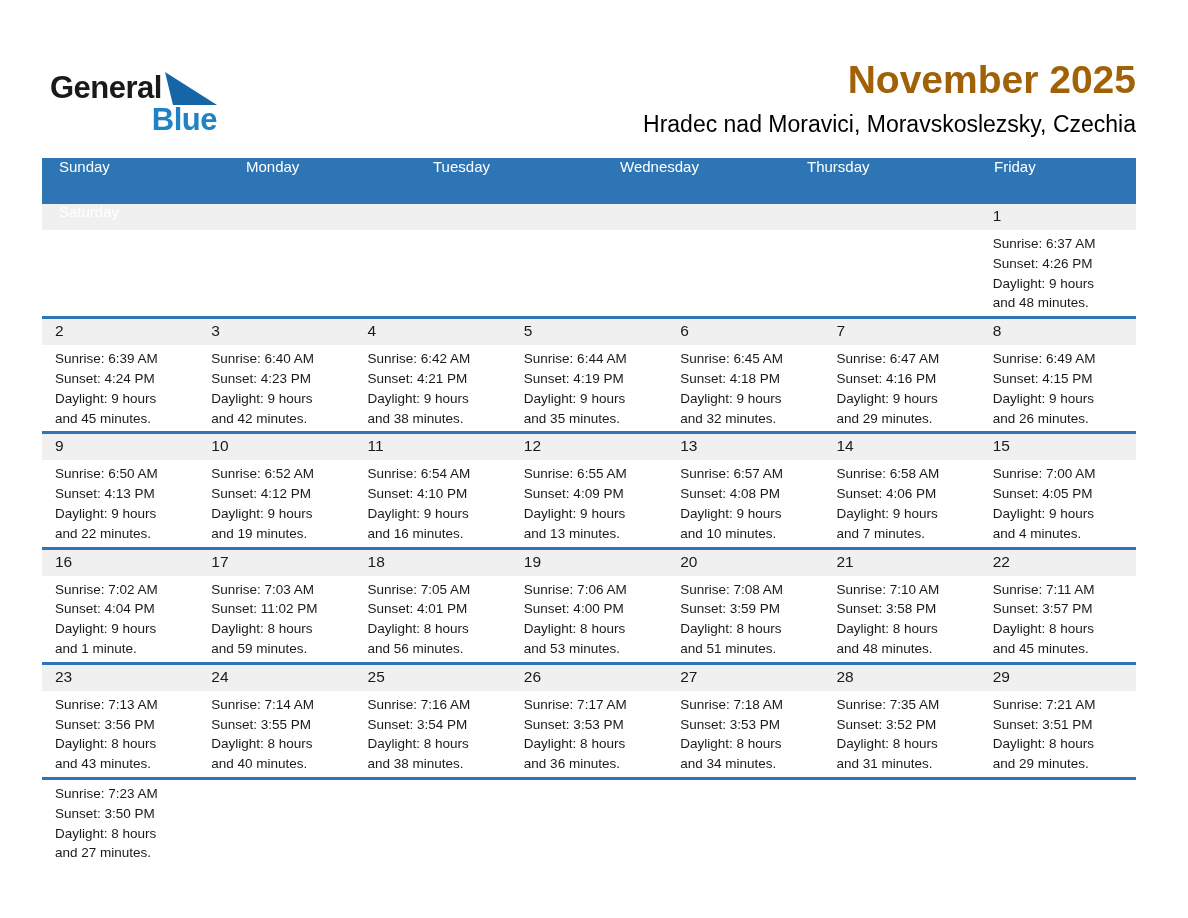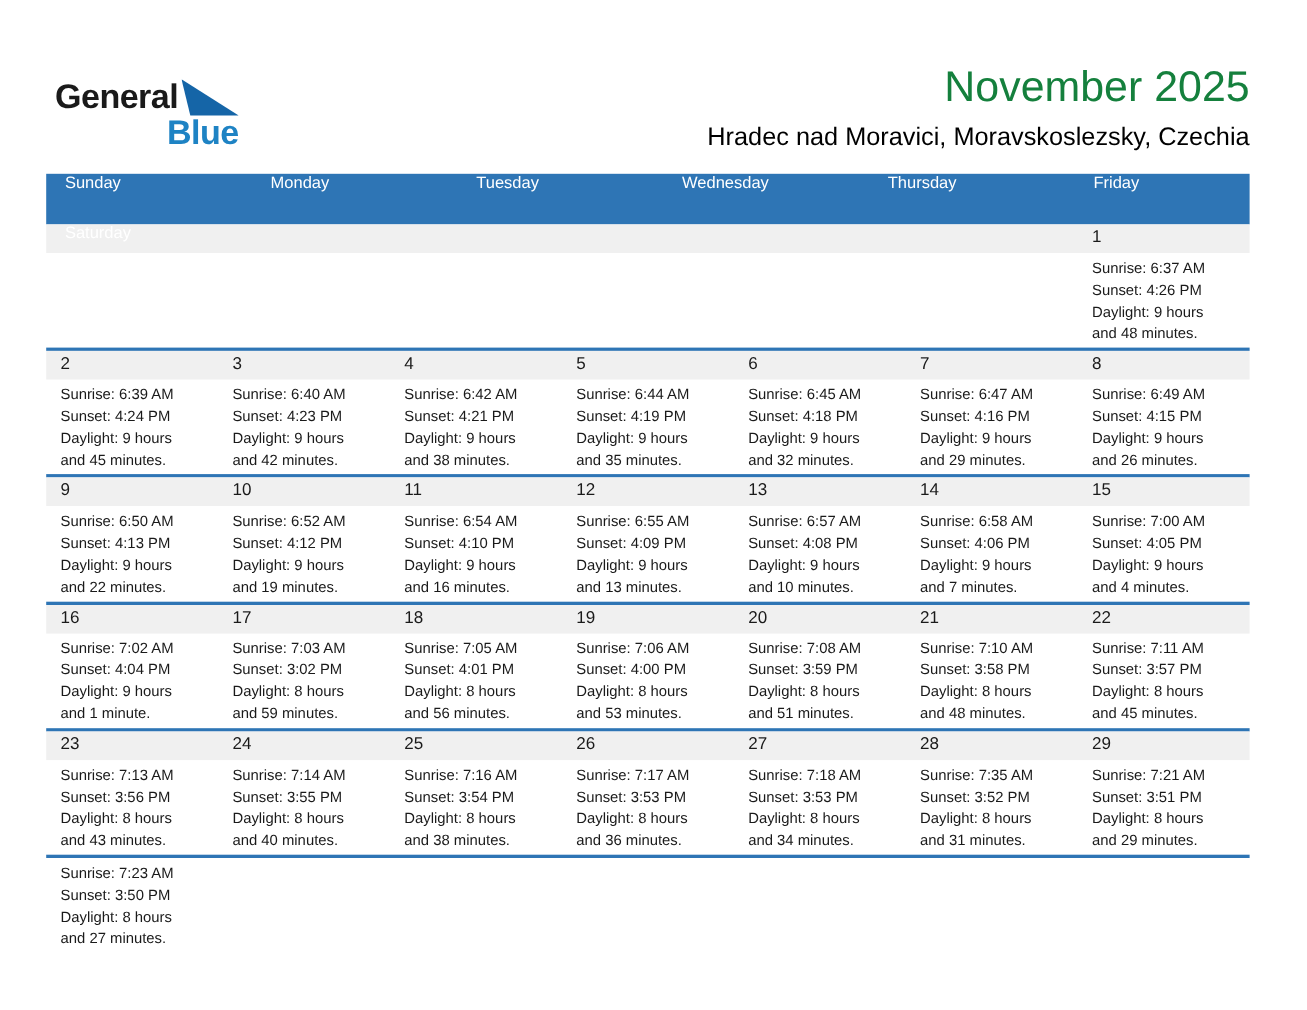--- a/index.html
+++ b/index.html
@@ -21,21 +21,21 @@
   .page{width:1188px;height:918px;position:relative;overflow:hidden;}
 
   
   .top-area{position:relative;height:158px;}
   .logo{position:absolute;left:50px;top:72px;line-height:1;}
   .logo-row1{display:flex;}
   .logo-general{font-size:31px;font-weight:600;letter-spacing:-0.5px;color:#1a1a1a;}
   .logo-triangle{margin-left:3px;margin-bottom:1px;}
   .logo-blue{font-size:31px;font-weight:600;letter-spacing:-0.5px;color:var(--logo_blue);text-align:right;margin-top:-6px;padding-right:0px;}
   .titles{position:absolute;right:52px;top:58px;text-align:right;}
-  .page-title{font-size:39px;font-weight:400;color:#15803d;letter-spacing:0px;}
+  .page-title{font-size:39px;font-weight:700;color:#a16207;letter-spacing:0px;}
   .page-subtitle{font-size:23px;font-weight:400;color:#000;margin-top:9px;}
 
   
   .calendar{position:absolute;left:42px;top:158px;width:1094px;}
   .weekday-row{
     display:grid;grid-template-columns:repeat(6,1fr);
     background:var(--header_bar);height:46px;align-items:center;gap:28px;
   }
   .weekday-cell{color:#ffffff;font-size:15px;padding-left:17px;font-weight:400;}
   .week{border-top:3px solid var(--separator);}
@@ -227,21 +227,21 @@
           </div>
           <div class="details">
             <div class="detail-cell">
               <div class="cell-line">Sunrise: 7:02 AM</div>
               <div class="cell-line">Sunset: 4:04 PM</div>
               <div class="cell-line">Daylight: 9 hours</div>
               <div class="cell-line">and 1 minute.</div>
             </div>
             <div class="detail-cell">
               <div class="cell-line">Sunrise: 7:03 AM</div>
-              <div class="cell-line">Sunset: 3:02 PM</div>
+              <div class="cell-line">Sunset: 11:02 PM</div>
               <div class="cell-line">Daylight: 8 hours</div>
               <div class="cell-line">and 59 minutes.</div>
             </div>
             <div class="detail-cell">
               <div class="cell-line">Sunrise: 7:05 AM</div>
               <div class="cell-line">Sunset: 4:01 PM</div>
               <div class="cell-line">Daylight: 8 hours</div>
               <div class="cell-line">and 56 minutes.</div>
             </div>
             <div class="detail-cell">

